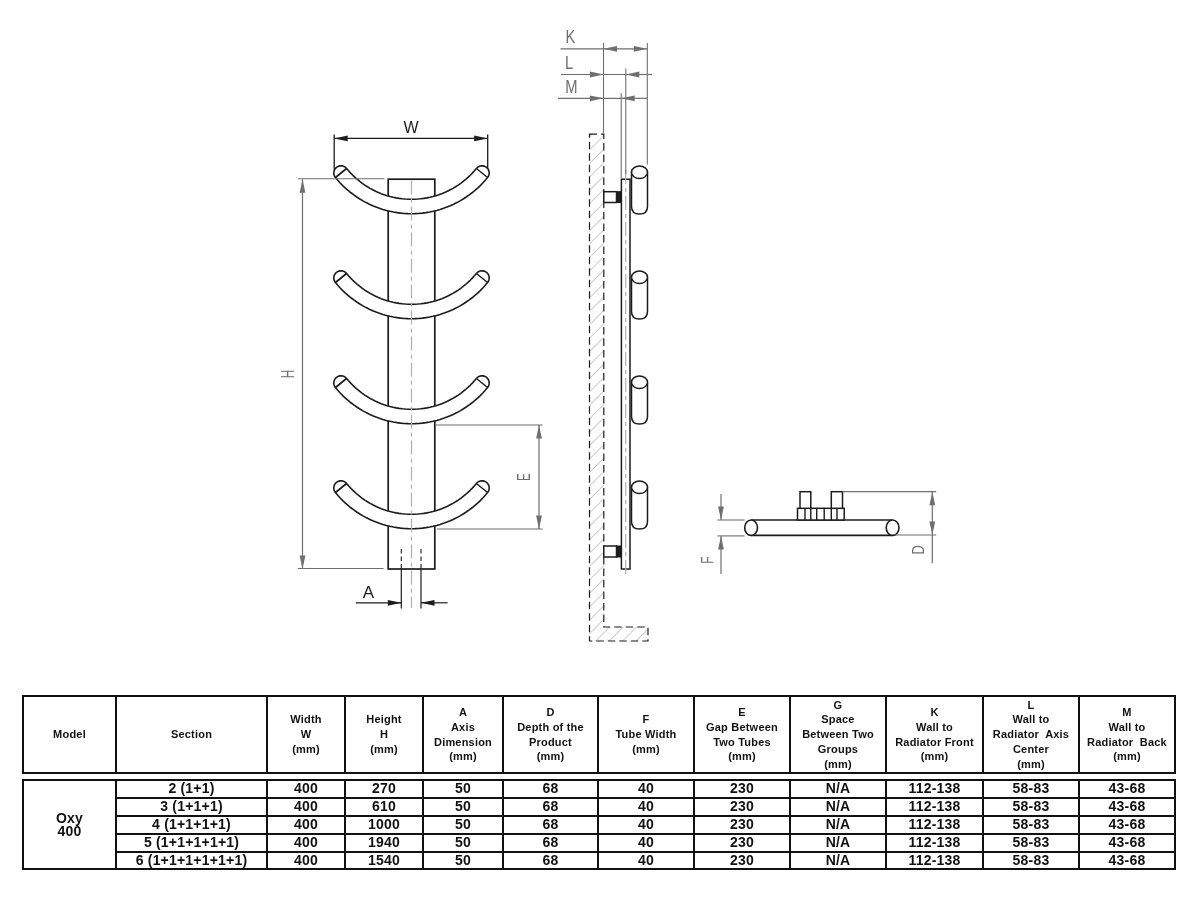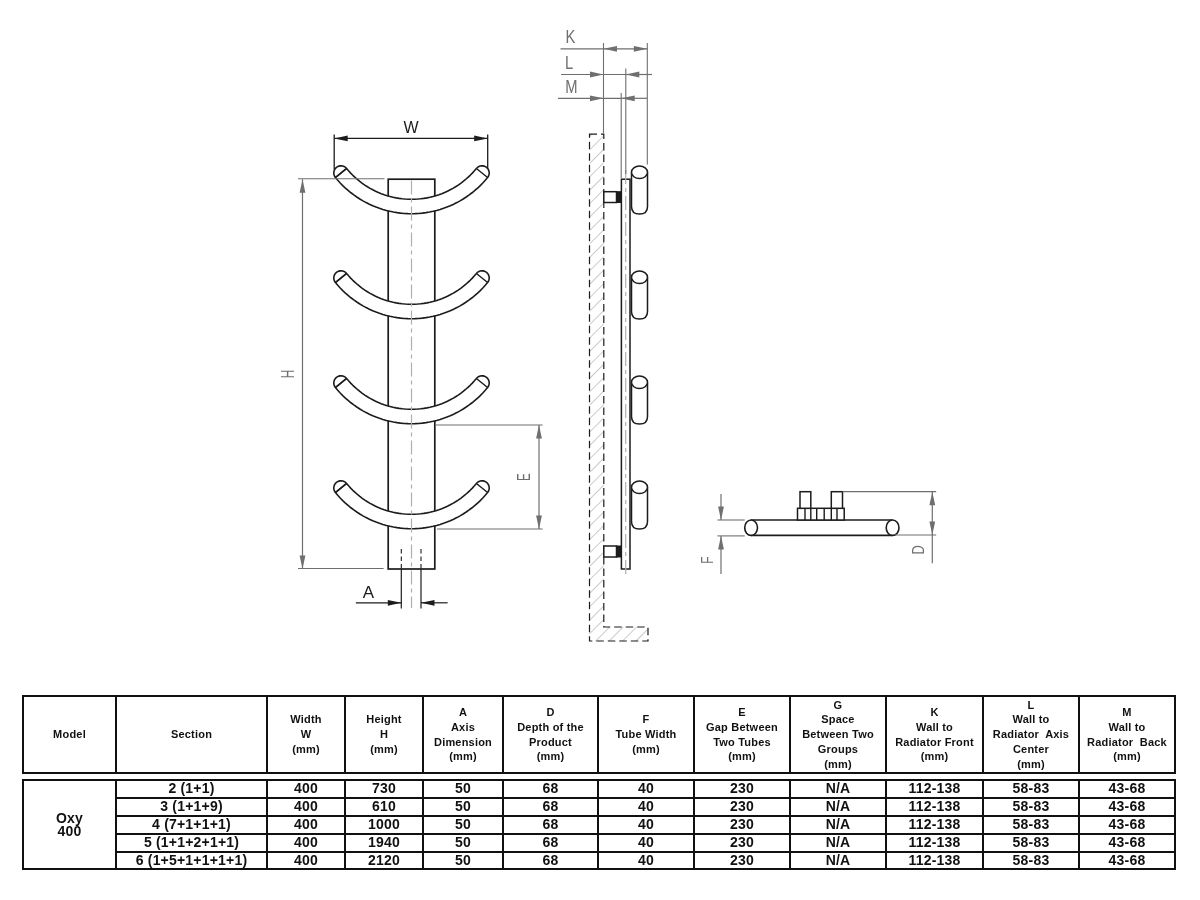--- a/index.html
+++ b/index.html
@@ -169,73 +169,73 @@
       <col style="width:96px">
       <col style="width:97px">
       <col style="width:96px">
       <col style="width:96px">
     </colgroup>
 <tbody>
       <tr>
         <td rowspan="5">Oxy<br>400</td>
         <td>2 (1+1)</td>
         <td>400</td>
-        <td>730</td>
-        <td>50</td>
-        <td>68</td>
-        <td>40</td>
-        <td>230</td>
-        <td>N/A</td>
-        <td>112-138</td>
-        <td>58-83</td>
-        <td>43-68</td>
-      </tr>
-<tr>
-        <td>3 (1+1+9)</td>
+        <td>270</td>
+        <td>50</td>
+        <td>68</td>
+        <td>40</td>
+        <td>230</td>
+        <td>N/A</td>
+        <td>112-138</td>
+        <td>58-83</td>
+        <td>43-68</td>
+      </tr>
+<tr>
+        <td>3 (1+1+1)</td>
         <td>400</td>
         <td>610</td>
         <td>50</td>
         <td>68</td>
         <td>40</td>
         <td>230</td>
         <td>N/A</td>
         <td>112-138</td>
         <td>58-83</td>
         <td>43-68</td>
       </tr>
 <tr>
-        <td>4 (7+1+1+1)</td>
+        <td>4 (1+1+1+1)</td>
         <td>400</td>
         <td>1000</td>
         <td>50</td>
         <td>68</td>
         <td>40</td>
         <td>230</td>
         <td>N/A</td>
         <td>112-138</td>
         <td>58-83</td>
         <td>43-68</td>
       </tr>
 <tr>
-        <td>5 (1+1+2+1+1)</td>
+        <td>5 (1+1+1+1+1)</td>
         <td>400</td>
         <td>1940</td>
         <td>50</td>
         <td>68</td>
         <td>40</td>
         <td>230</td>
         <td>N/A</td>
         <td>112-138</td>
         <td>58-83</td>
         <td>43-68</td>
       </tr>
 <tr>
-        <td>6 (1+5+1+1+1+1)</td>
-        <td>400</td>
-        <td>2120</td>
+        <td>6 (1+1+1+1+1+1)</td>
+        <td>400</td>
+        <td>1540</td>
         <td>50</td>
         <td>68</td>
         <td>40</td>
         <td>230</td>
         <td>N/A</td>
         <td>112-138</td>
         <td>58-83</td>
         <td>43-68</td>
       </tr>
 </tbody>

